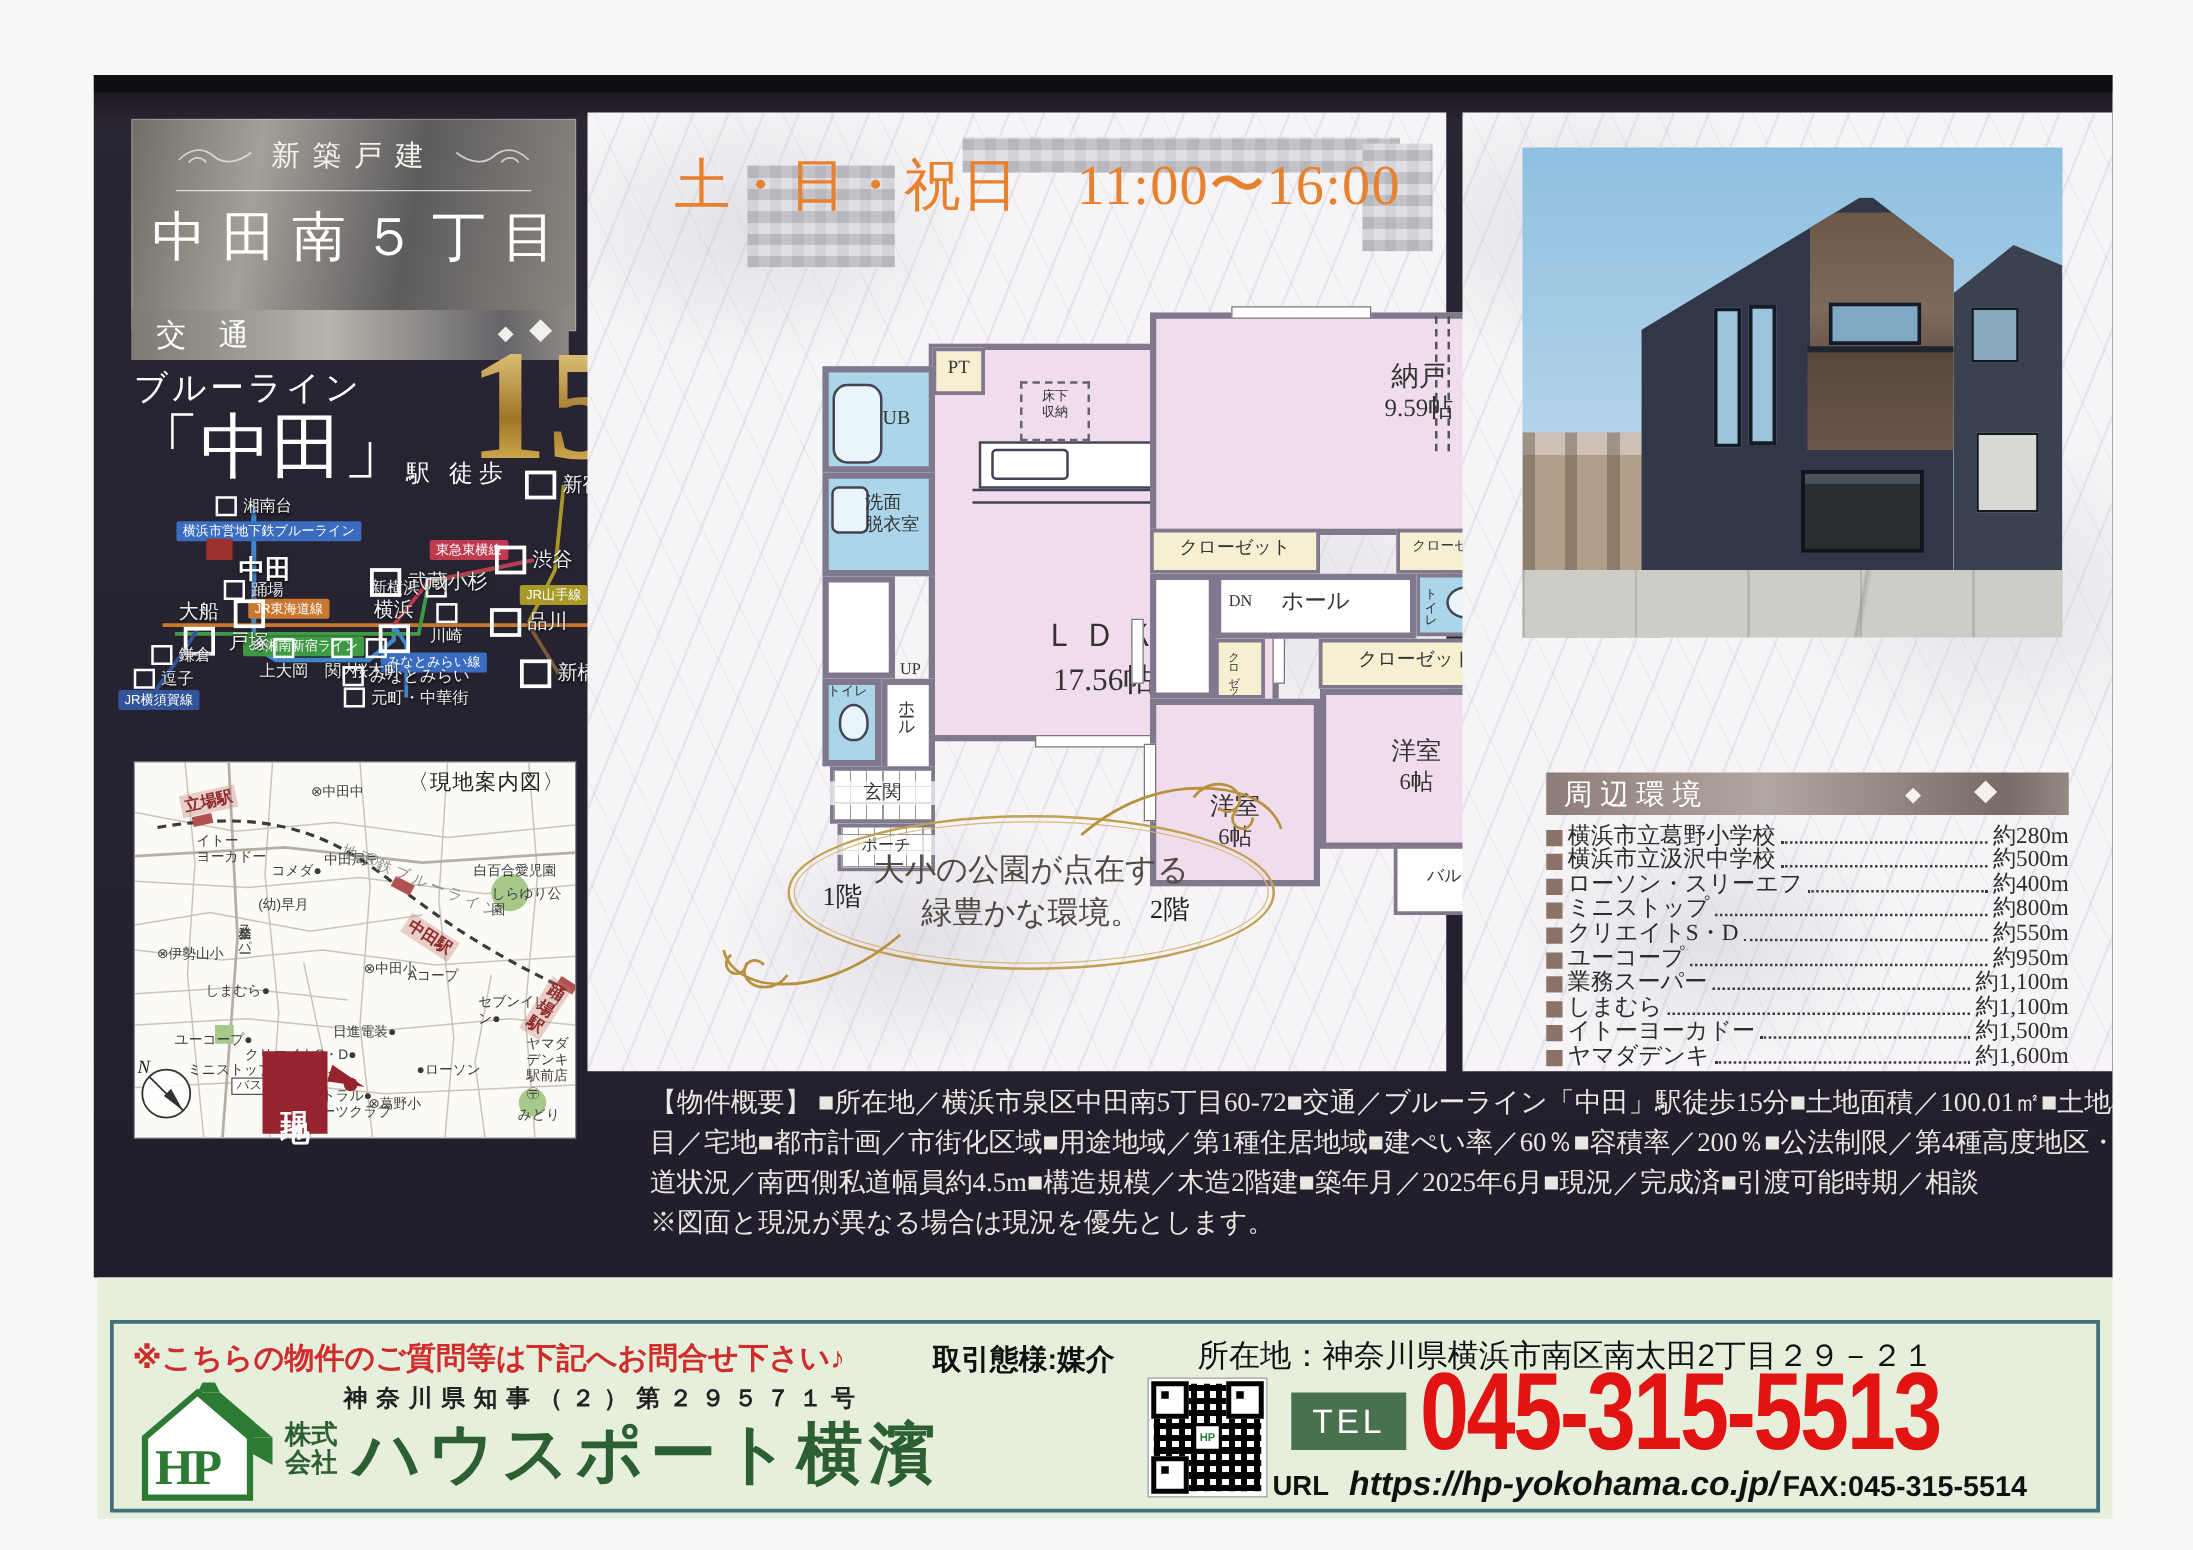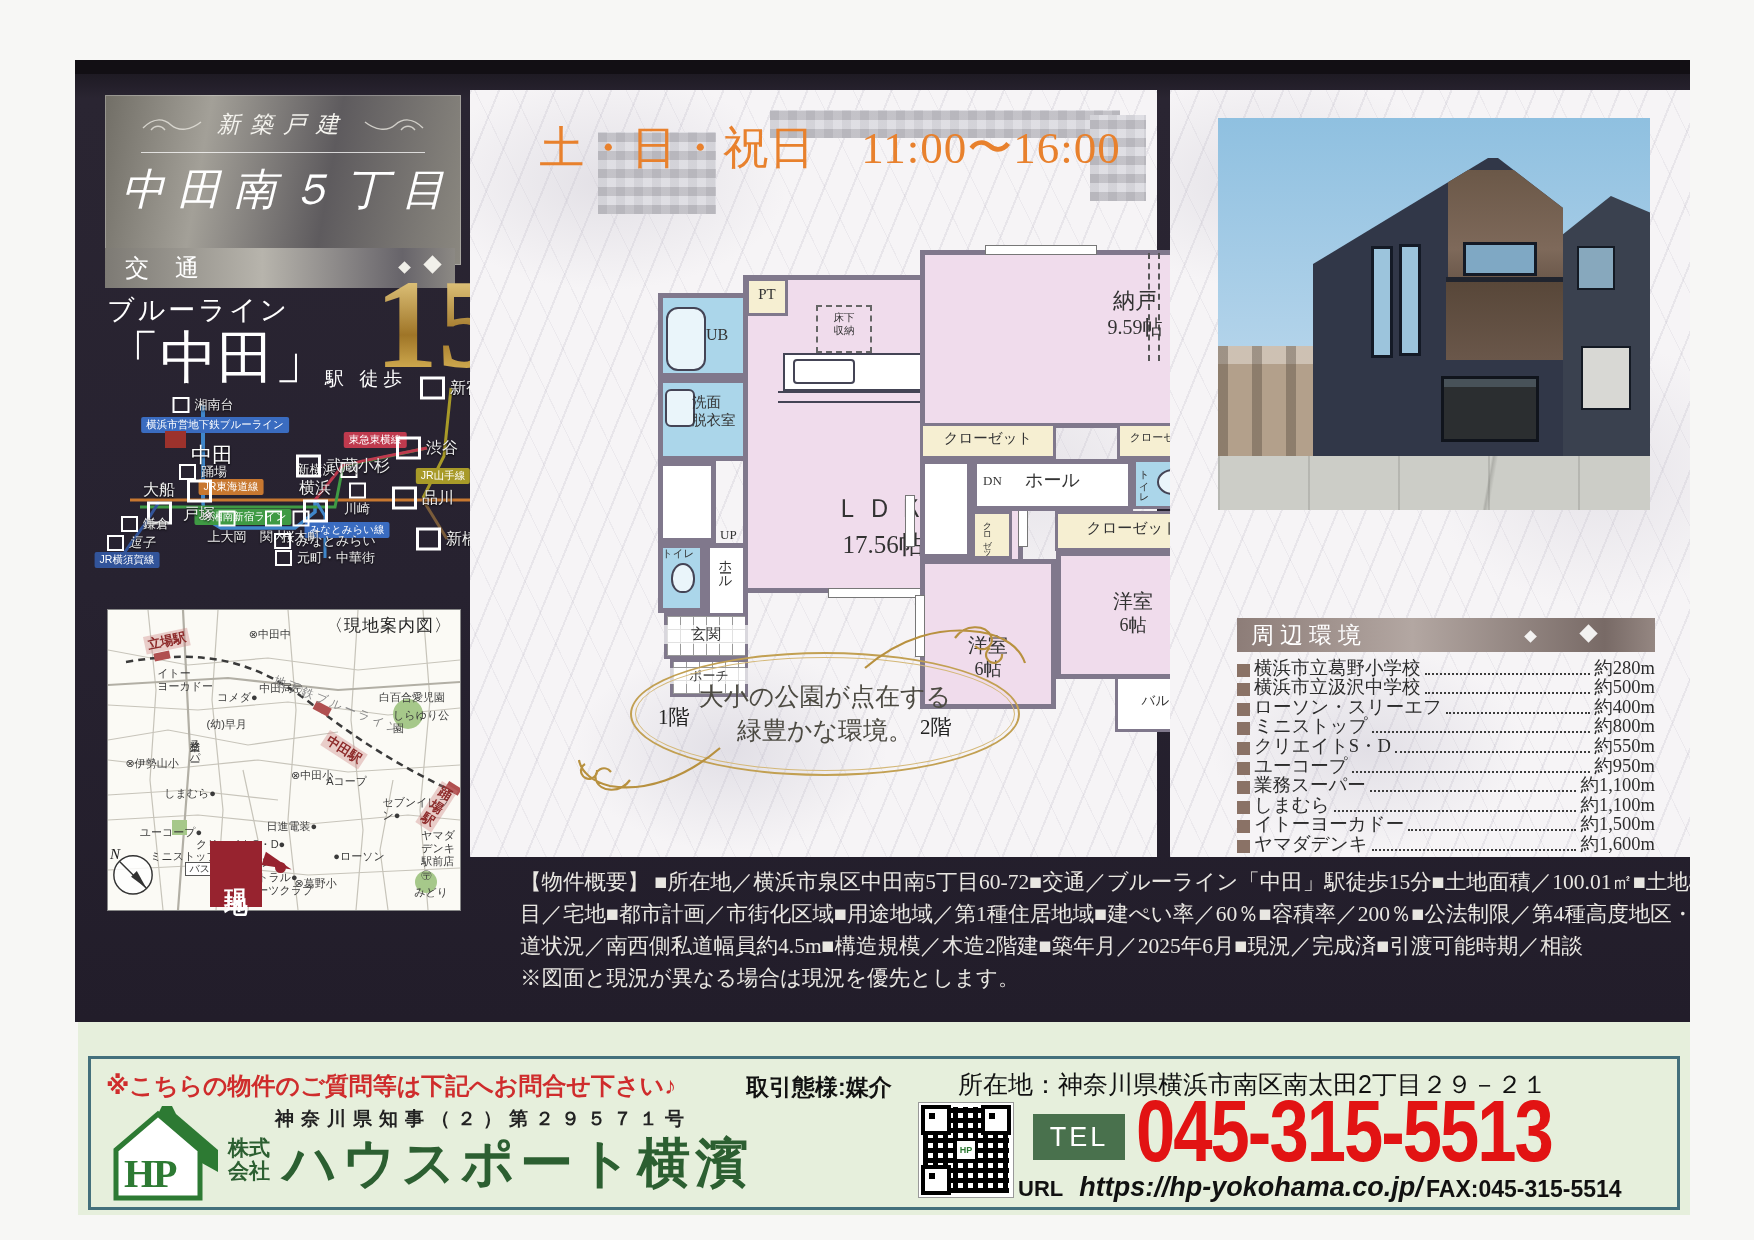--- a/index.html
+++ b/index.html
@@ -5,21 +5,21 @@
   html,body{margin:0;padding:0;}
   body{width:1754px;height:1240px;background:#f7f7f5;font-family:"Liberation Sans","DejaVu Sans",sans-serif;position:relative;overflow:hidden;}
   .layer{position:absolute;inset:0;}
   
   .flyer{position:absolute;left:75px;top:60px;width:1615px;height:962px;
     background:linear-gradient(180deg,#17141b,#2a2532 4%,#272230 55%,#221d2a 100%);overflow:hidden;}
   .flyer-topband{position:absolute;left:0;top:0;width:100%;height:14px;background:#120f14;}
   
   .title-plate{position:absolute;left:30px;top:35px;width:356px;height:170px;
     background:linear-gradient(100deg,#716e66,#a3a098 28%,#5e5b5e 62%,#8b8880);
-    box-shadow:inset 0 0 0 1px rgba(255,255,255,.25);font-style:italic;}
+    box-shadow:inset 0 0 0 1px rgba(255,255,255,.25);}
   .badge-row{position:absolute;left:0;top:14px;width:100%;display:flex;align-items:center;justify-content:center;gap:14px;
     color:#f4f3ee;font-size:23px;letter-spacing:10px;font-family:"Liberation Serif","DejaVu Serif",serif;}
   .orn{opacity:.8;}
   .plate-rule{position:absolute;left:36px;top:57px;width:284px;height:1px;background:rgba(255,255,255,.75);}
   .plate-title{position:absolute;left:0;top:66px;width:100%;text-align:center;color:#fff;
     font-family:"Liberation Serif","DejaVu Serif",serif;font-size:43px;letter-spacing:13px;text-indent:13px;}
   
   .kotsu-bar{position:absolute;left:30px;top:188px;width:350px;height:40px;
     background:linear-gradient(90deg,#7d7a74,#b7b4ac 45%,#67646a 85%,#8c8984);display:flex;align-items:center;}
   .kotsu-bar span{color:#fff;font-size:24px;letter-spacing:26px;padding-left:20px;}
@@ -39,21 +39,21 @@
     color:#cba64e;font-weight:bold;}
   
   .railmap{position:absolute;left:20px;top:298px;width:400px;height:215px;}
   .railmap svg{position:absolute;inset:0;}
   .station{position:absolute;transform:translate(-50%,-50%);display:flex;align-items:center;gap:5px;}
   .st-box{width:13px;height:12px;border:2.5px solid #fff;background:transparent;flex:none;}
   .station.bg .st-box{width:19px;height:17px;border-width:3px;}
   .station.nakada .st-box{width:21px;height:17px;background:#9c322c;border:none;}
   .st-label{color:#efefef;font-size:13px;white-space:nowrap;text-shadow:0 1px 2px #000;}
   .station.bg .st-label{font-size:16px;}
-  .station.nakada .st-label{font-size:21px;font-weight:normal;color:#fff;margin-top:30px;}
+  .station.nakada .st-label{font-size:21px;font-weight:bold;color:#fff;margin-top:30px;}
   .station.lb-l{flex-direction:row-reverse;margin-left:12px;}
   .station.lb-a{flex-direction:column-reverse;gap:1px;font-family:Liberation Serif, serif;}
   .station.lb-b{flex-direction:column;gap:1px;}
   .line-chip{position:absolute;transform:translate(-50%,-50%);font-size:10.5px;color:#fff;padding:1px 5px;border-radius:2px;white-space:nowrap;}
   
   .areamap{position:absolute;left:33px;top:550px;width:352px;height:300px;background:#fbfaf5;box-shadow:0 0 0 1px #888;}
   .areamap svg{position:absolute;inset:0;}
   .map-label{position:absolute;font-size:11px;color:#3a3a3a;white-space:pre-line;line-height:1.2;transform-origin:left top;}
   .map-label.cap{font-size:17px;color:#222;letter-spacing:1px;font-family:"Liberation Serif","DejaVu Serif",serif;}
   .map-label.redlab{background:rgba(200,120,120,.35);color:#8d2a2a;font-weight:bold;font-size:13px;padding:1px 3px;}
@@ -277,21 +277,21 @@
           <span class="st-label">品川</span>
         </div>
         <div class="station bg lb-r" style="left: 88%; top: 84%;">
           <span class="st-box"></span>
           <span class="st-label">新橋</span>
         </div>
         <div class="station sm lb-r" style="left: 12.5%; top: 77%;">
           <span class="st-box"></span>
           <span class="st-label">鎌倉</span>
         </div>
-        <div class="station sm lb-r" style="left: 9%; top: 86%; font-style: italic;">
+        <div class="station sm lb-r" style="left: 9%; top: 86%;">
           <span class="st-box"></span>
           <span class="st-label">逗子</span>
         </div>
         <div class="station sm lb-b" style="left: 33%; top: 79%;">
           <span class="st-box"></span>
           <span class="st-label">上大岡</span>
         </div>
         <div class="station sm lb-b" style="left: 44.5%; top: 79%;">
           <span class="st-box"></span>
           <span class="st-label">関内</span>

